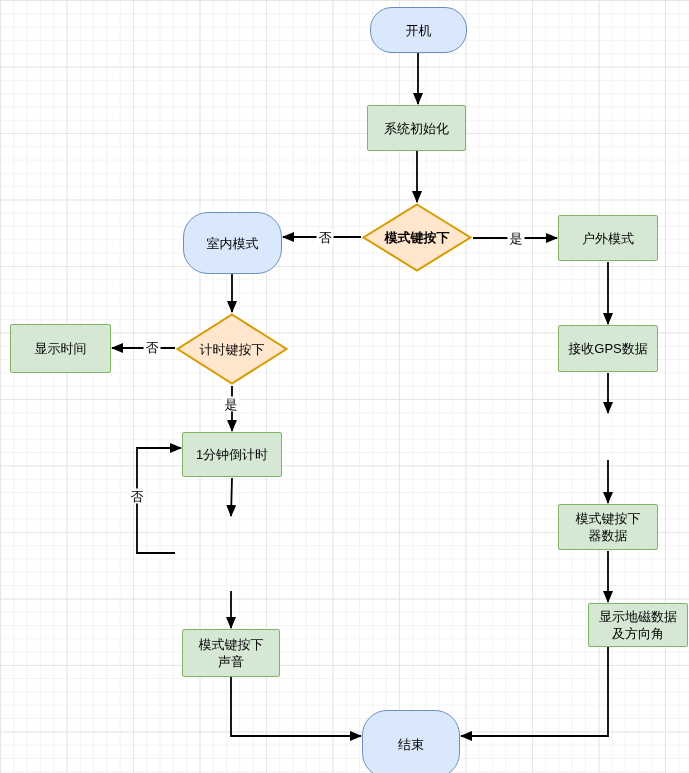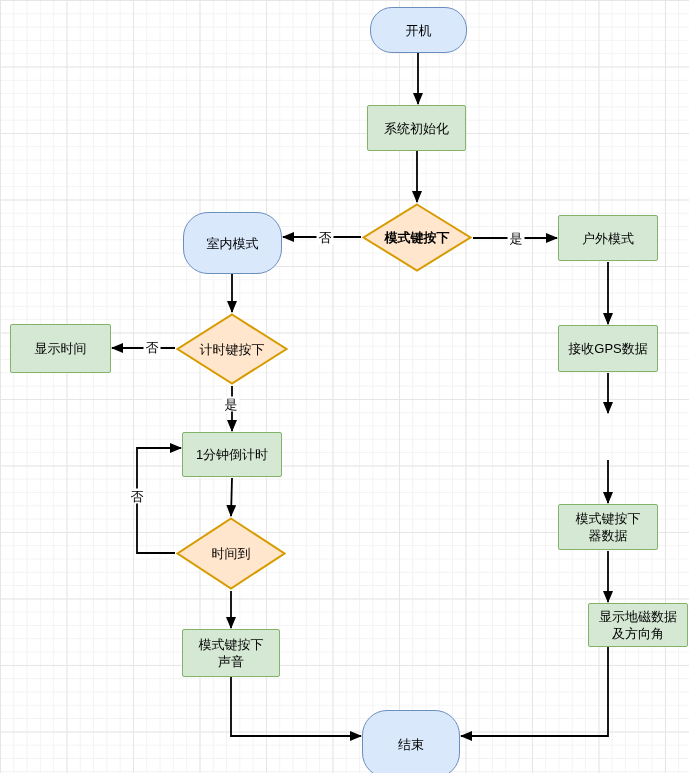--- a/index.html
+++ b/index.html
@@ -118,26 +118,20 @@
   </div>
 
   <div class="node process" style="left:10px;top:324px;width:101px;height:49px">
     <span class="lbl">显示时间</span>
   </div>
 
   <div class="node process" style="left:182px;top:432px;width:100px;height:45px">
     <span class="lbl">1分钟倒计时</span>
   </div>
 
-  <div class="node decision" style="left:176px;top:517px;width:110px;height:73px">
-    <svg width="110" height="73" viewBox="0 0 110 73">
-      <polygon points="55,1.5 108.5,36.5 55,71.5 1.5,36.5" style="fill:var(--decision-fill,#ffe6cc);stroke:var(--decision-border,#d79b00);stroke-width:2"></polygon>
-    </svg>
-    <span class="lbl">时间到</span>
-  </div>
 
   <div class="node process" style="left:182px;top:629px;width:98px;height:48px">
     <span class="lbl">模式键按下
 声音</span>
   </div>
 
   <div class="node terminal" style="left:362px;top:710px;width:98px;height:68px;border-radius:25px">
     <span class="lbl">结束</span>
   </div>
 

